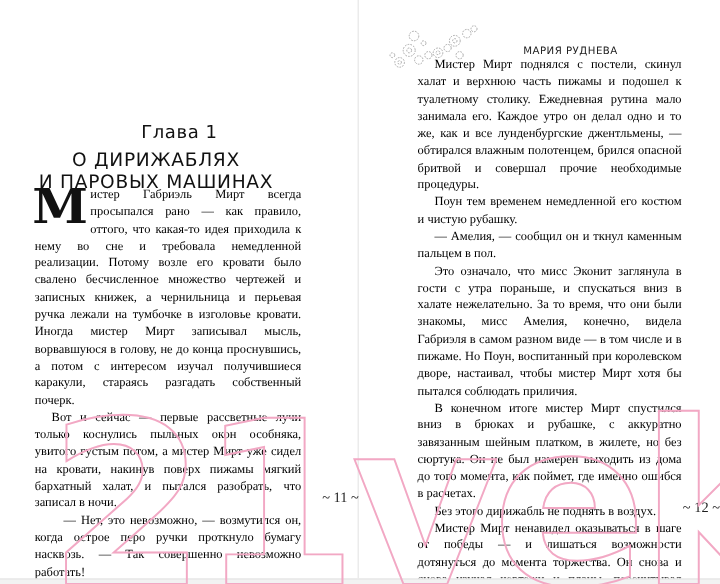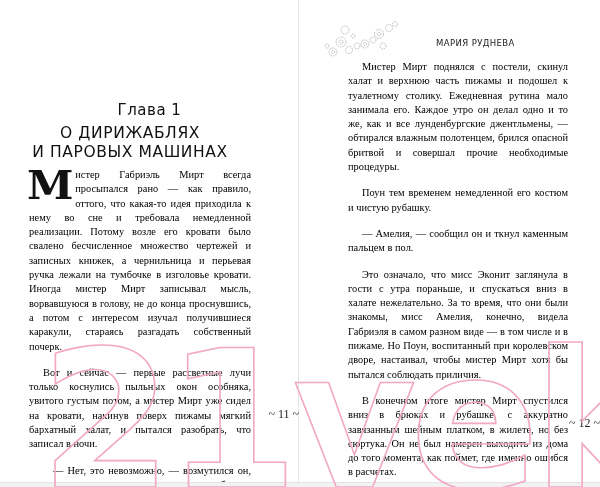--- a/index.html
+++ b/index.html
@@ -42,21 +42,21 @@
     }
     .text-block {
       position: absolute;
       font-size: 10.4px;
       line-height: 14.3px;
       text-align: justify;
       hyphens: manual;
     }
     .left-text { left: 29px; top: 156px; width: 222px; }
     .right-text { left: 348px; top: 48px; width: 220px; }
-    .text-block p { text-indent: 14px; margin-top: 12px; }
+    .text-block p { text-indent: 14px; }
     .text-block p.noindent { text-indent: 0; }
     .text-block p.wide-indent { text-indent: 24px; }
     .drop-cap {
       float: left;
       font-family: "DejaVu Serif", serif;
       font-size: 40px; line-height: 30px;
       font-weight: bold; color: #111;
       margin: 2px 3px 0 -1px;
       transform: scaleX(1.05);
     }

